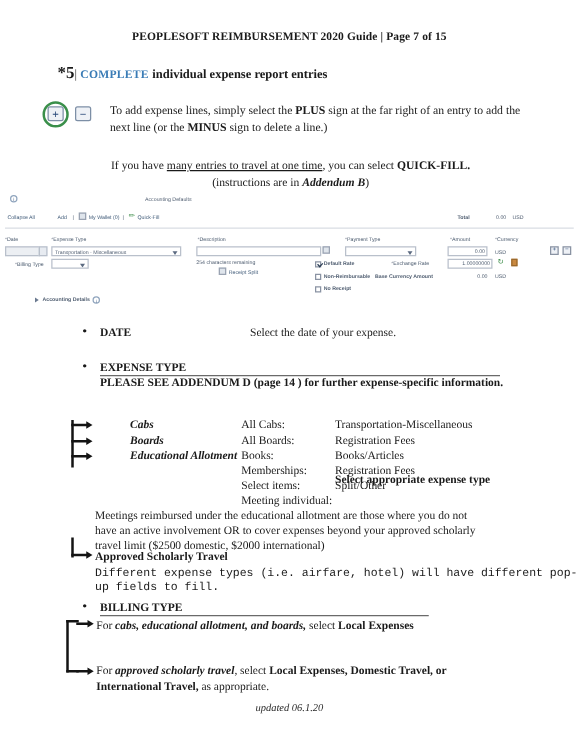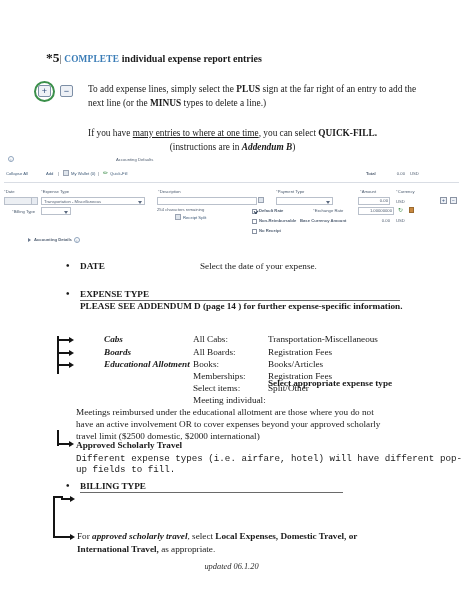--- a/index.html
+++ b/index.html
@@ -150,40 +150,41 @@
   .footer{
     position:absolute;left:0;top:562px;width:463px;text-align:center;
     font-size:8.4px;font-style:italic;color:#2b2b2b;
   }
 </style>
 </head>
 <body>
 
 <div class="page">
 
+  <div class="doc-header">PEOPLESOFT REIMBURSEMENT 2020 Guide | Page 7 of 15</div>
 
   <div class="step-line">
     <span class="step-num">*5</span><span class="step-sep">|</span>
     <span class="step-complete">COMPLETE</span>
     <span class="step-rest">individual expense report entries</span>
   </div>
 
   <div class="pm-wrap">
     <div class="circle-hl"></div>
     <div class="btn-pm btn-plus">+</div>
     <div class="btn-pm btn-minus">−</div>
   </div>
 
   <div class="para-add">
     <span>To add expense lines, simply select the </span><b>PLUS</b><span> sign at the far right of an entry to add</span>
-    <span>the next line (or the </span><b>MINUS</b><span> types to delete a line.)</span>
+    <span>the next line (or the </span><b>MINUS</b><span> sign to delete a line.)</span>
   </div>
 
   <div class="para-quick">
-    <span>If you have </span><span class="u">many entries to where at one time</span><span>, you can select </span><b>QUICK-FILL.</b><br>
+    <span>If you have </span><span class="u">many entries to travel at one time</span><span>, you can select </span><b>QUICK-FILL.</b><br>
     <span>(instructions are in </span><b><i>Addendum B</i></b><span>)</span>
   </div>
 
   <div class="ps">
 
     <div class="ps-i" style="left:8px;top:4px;">i</div>
     <div class="ps-txt" style="left:116px;top:5px;">Accounting Defaults</div>
 
     <div class="ps-link" style="left:6px;top:19px;">Collapse All</div>
     <div class="ps-link" style="left:46px;top:19px;">Add</div>
@@ -337,20 +338,23 @@
       <div class="shaft" style="left:0;top:3px;width:10px;"></div>
       <div class="head" style="left:9px;top:0.6px;"></div>
     </div>
     <div class="hbar" style="left:53px;top:536px;width:10px;"></div>
     <div class="arrow" style="left:61px;top:533px;">
       <div class="shaft" style="left:0;top:3px;width:10px;"></div>
       <div class="head" style="left:9px;top:0.6px;"></div>
     </div>
   </div>
 
+  <div class="plain" style="left:77px;top:495px;">
+    <span>For </span><b><i>cabs, educational allotment, and boards,</i></b><span> select </span><b>Local Expenses</b>
+  </div>
 
   <div class="plain" style="left:77px;top:544px;">
     <b>International Travel,</b><span> as appropriate.</span>
   </div>
   <div class="plain" style="left:77px;top:531px;">
     <span>For </span><b><i>approved scholarly travel</i></b><span>, select </span><b>Local Expenses, Domestic Travel, or</b>
   </div>
 
   <div class="footer">updated 06.1.20</div>
 

